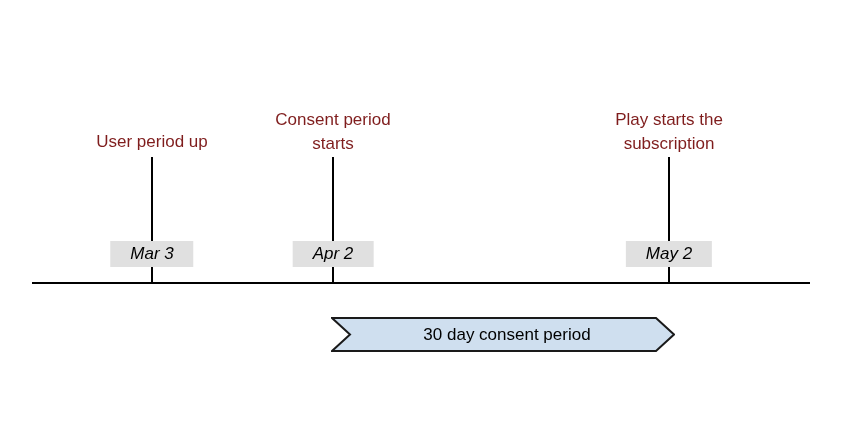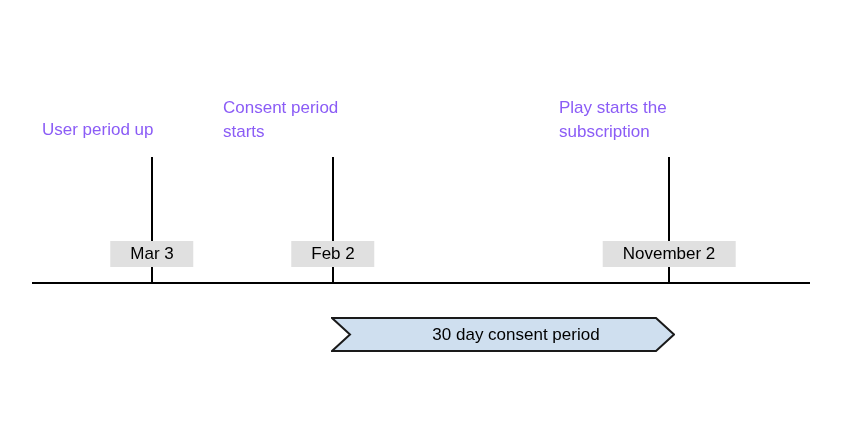--- a/index.html
+++ b/index.html
@@ -44,58 +44,60 @@
     left: -1px;
     top: 157px;
     width: 0;
     height: 126px;
     border-left: 2px solid #000000;
   }
   .marker-caption {
     position: absolute;
     left: -110px;
     width: 220px;
-    text-align: left;
+    text-align: center;
     font-size: 17px;
     line-height: 24px;
-    color: #8b5cf6;
+    color: #7f1d1d;
     white-space: pre-line;
+    margin-top: 12px;
   }
   .marker-caption.one-line { top: 118px; }
   .marker-caption.two-line { top: 96px; }
 
   .marker-date {
     position: absolute;
     top: 241px;
     left: 50%;
     transform: translateX(-50%);
     background: #e0e0e0;
     color: #000000;
     font-size: 17px;
     line-height: 26px;
     padding: 0 20px;
     white-space: nowrap;
+    font-style: italic;
   }
 
   
   .banner {
     position: absolute;
     left: 331px;
     top: 317px;
     width: 344px;
     height: 35px;
   }
   .banner svg {
     display: block;
     width: 344px;
     height: 35px;
   }
   .banner-label {
     position: absolute;
-    left: 13px;
+    left: 4px;
     top: 0;
     width: 344px;
     height: 35px;
     display: flex;
     align-items: center;
     justify-content: center;
     font-size: 17px;
     color: #000000;
     white-space: nowrap;
   }
@@ -110,28 +112,28 @@
   <div class="marker" style="left:152px;">
     <div class="marker-caption one-line">User period up</div>
     <div class="marker-stem"></div>
     <div class="marker-date">Mar 3</div>
   </div>
 
   <div class="marker" style="left:333px;">
     <div class="marker-caption two-line">Consent period
 starts</div>
     <div class="marker-stem"></div>
-    <div class="marker-date">Feb 2</div>
+    <div class="marker-date">Apr 2</div>
   </div>
 
   <div class="marker" style="left:669px;">
     <div class="marker-caption two-line">Play starts the
 subscription</div>
     <div class="marker-stem"></div>
-    <div class="marker-date">November 2</div>
+    <div class="marker-date">May 2</div>
   </div>
 
   <div class="banner">
     <svg viewBox="0 0 344 35" preserveAspectRatio="none">
       <polygon points="1,1 325,1 343,17.5 325,34 1,34 19,17.5" fill="#cfdfef" stroke="#1a1a1a" stroke-width="2" stroke-linejoin="miter"></polygon>
     </svg>
     <div class="banner-label">30 day consent period</div>
   </div>
 
 </div>

